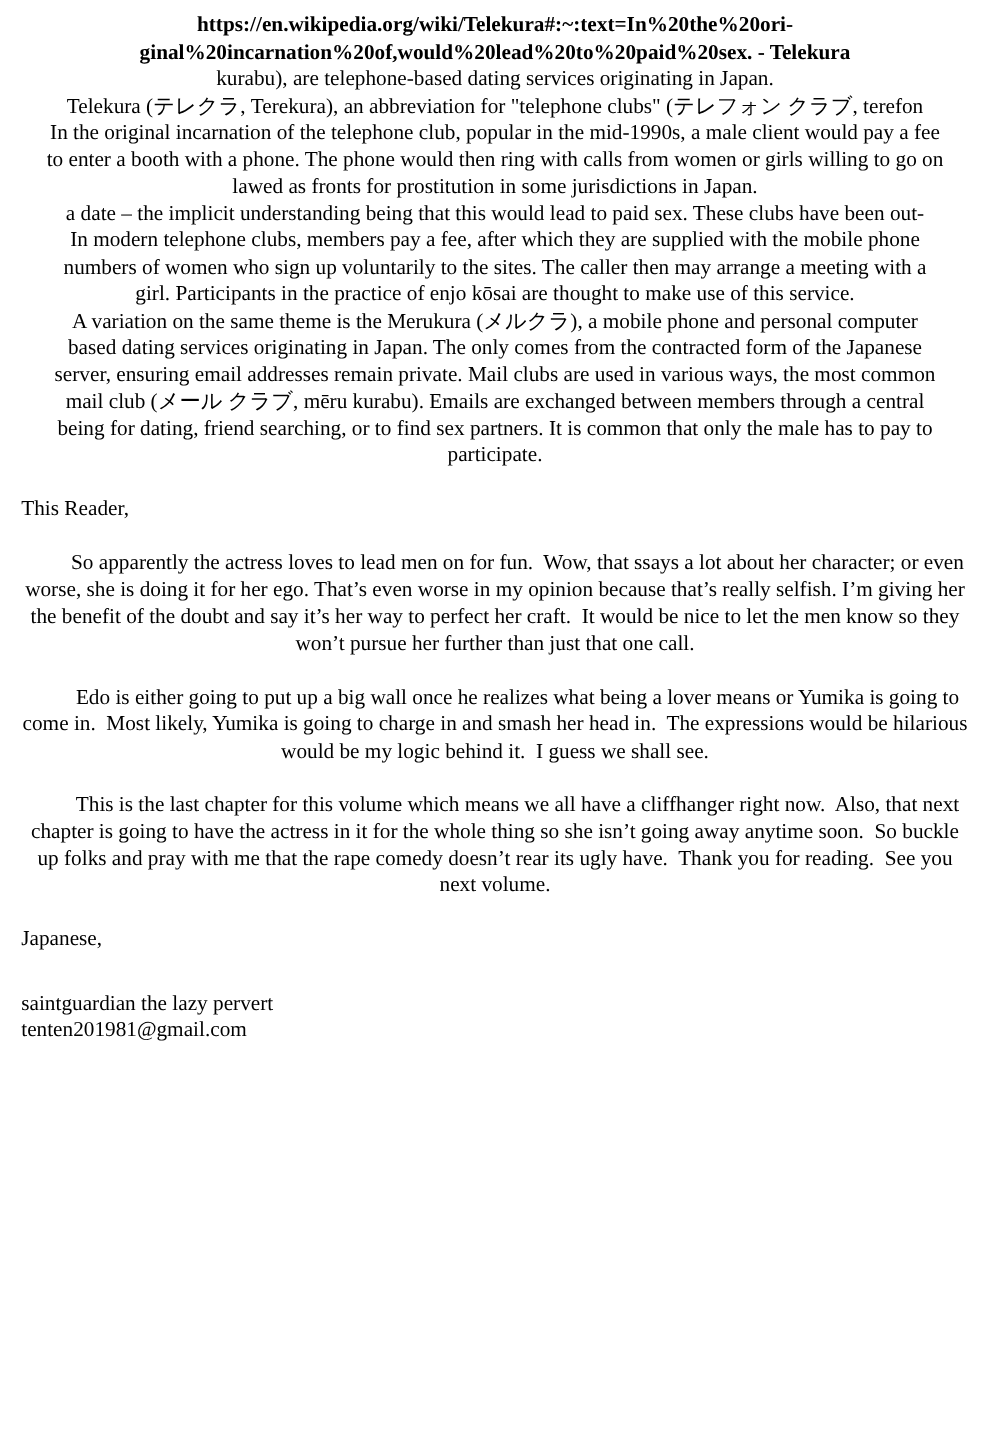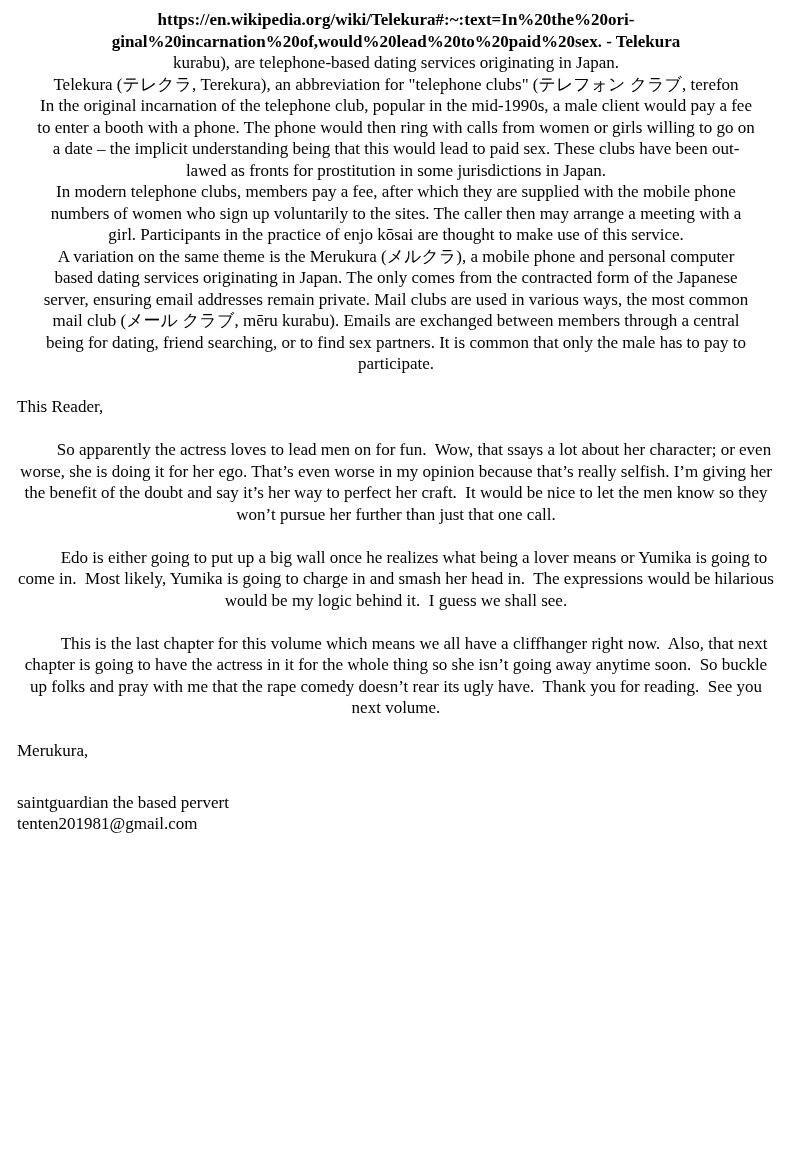--- a/index.html
+++ b/index.html
@@ -57,36 +57,36 @@
 
 <div class="page">
 
   <div class="top-block">
     <div class="line bold">https://en.wikipedia.org/wiki/Telekura#:~:text=In%20the%20ori-</div>
     <div class="line bold">ginal%20incarnation%20of,would%20lead%20to%20paid%20sex. - Telekura</div>
     <div class="line">kurabu), are telephone-based dating services originating in Japan.</div>
     <div class="line">Telekura (テレクラ, Terekura), an abbreviation for "telephone clubs" (テレフォン クラブ, terefon</div>
     <div class="line">In the original incarnation of the telephone club, popular in the mid-1990s, a male client would pay a fee</div>
     <div class="line">to enter a booth with a phone. The phone would then ring with calls from women or girls willing to go on</div>
+    <div class="line">lawed as fronts for prostitution in some jurisdictions in Japan.</div>
     <div class="line">a date – the implicit understanding being that this would lead to paid sex. These clubs have been out-</div>
-    <div class="line">lawed as fronts for prostitution in some jurisdictions in Japan.</div>
     <div class="line">In modern telephone clubs, members pay a fee, after which they are supplied with the mobile phone</div>
     <div class="line">numbers of women who sign up voluntarily to the sites. The caller then may arrange a meeting with a</div>
     <div class="line">girl. Participants in the practice of enjo kōsai are thought to make use of this service.</div>
     <div class="line">A variation on the same theme is the Merukura (メルクラ), a mobile phone and personal computer</div>
     <div class="line">based dating services originating in Japan. The only comes from the contracted form of the Japanese</div>
     <div class="line">server, ensuring email addresses remain private. Mail clubs are used in various ways, the most common</div>
     <div class="line">mail club (メール クラブ, mēru kurabu). Emails are exchanged between members through a central</div>
     <div class="line">being for dating, friend searching, or to find sex partners. It is common that only the male has to pay to</div>
     <div class="line">participate.</div>
   </div>
 
   <div class="letter">
     <p class="salutation">This Reader,</p>
     <p class="para">So apparently the actress loves to lead men on for fun.&nbsp; Wow, that ssays a lot about her character; or even worse, she is doing it for her ego. That’s even worse in my opinion because that’s really selfish. I’m giving her the benefit of the doubt and say it’s her way to perfect her craft.&nbsp; It would be nice to let the men know so they won’t pursue her further than just that one call.</p>
     <p class="para">Edo is either going to put up a big wall once he realizes what being a lover means or Yumika is going to come in.&nbsp; Most likely, Yumika is going to charge in and smash her head in.&nbsp; The expressions would be hilarious would be my logic behind it.&nbsp; I guess we shall see.</p>
     <p class="para">This is the last chapter for this volume which means we all have a cliffhanger right now.&nbsp; Also, that next chapter is going to have the actress in it for the whole thing so she isn’t going away anytime soon.&nbsp; So buckle up folks and pray with me that the rape comedy doesn’t rear its ugly have.&nbsp; Thank you for reading.&nbsp; See you next volume.</p>
-    <p class="closing">Merukura,</p>
-    <p class="sig-name">saintguardian the based pervert</p>
+    <p class="closing">Japanese,</p>
+    <p class="sig-name">saintguardian the lazy pervert</p>
     <p class="sig-email">tenten201981@gmail.com</p>
   </div>
 
 </div>
 
 </body></html>

